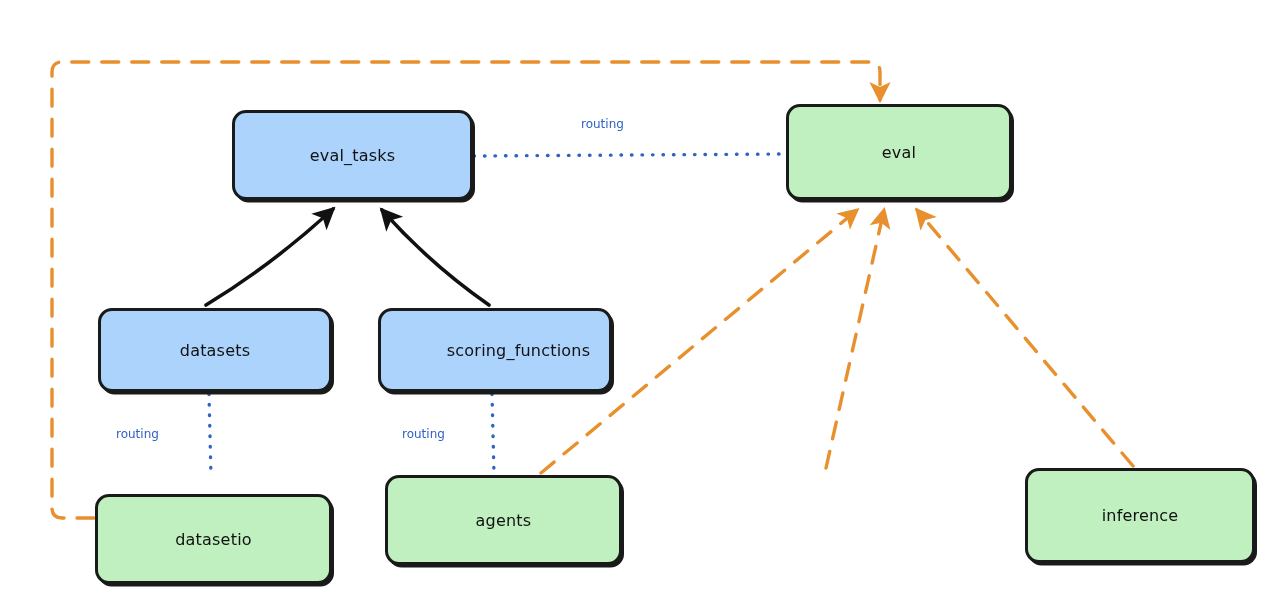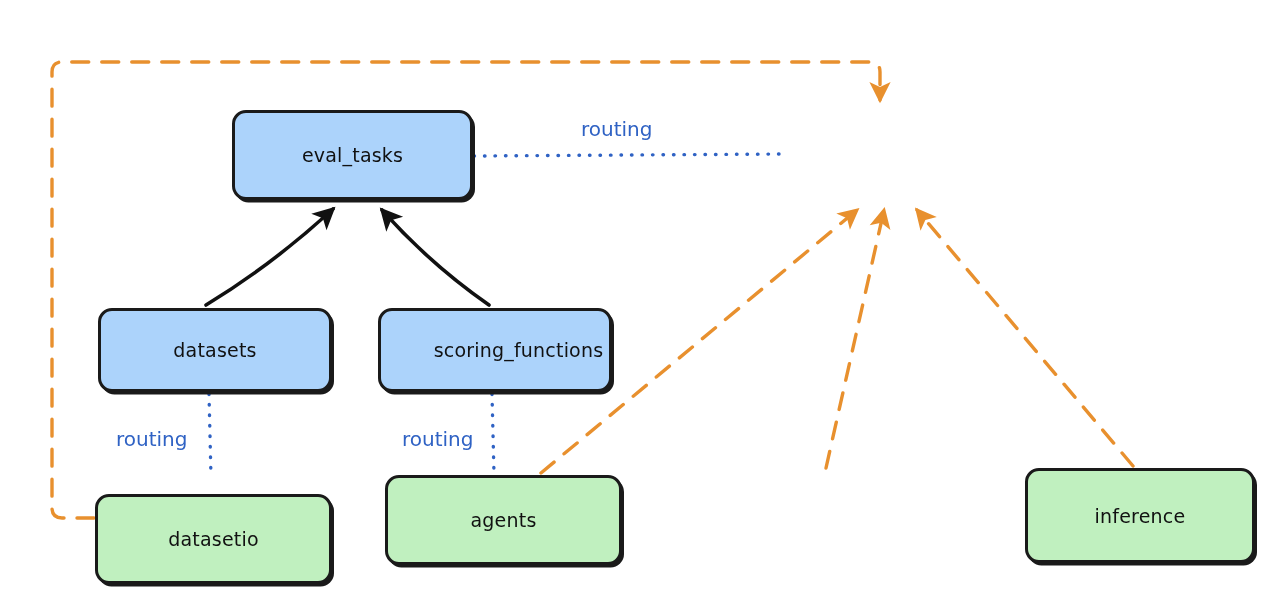--- a/index.html
+++ b/index.html
@@ -27,35 +27,35 @@
   }
   .node {
     position: absolute;
     box-sizing: border-box;
     border: 3px solid #1a1a1a;
     border-radius: 14px;
     display: flex;
     align-items: center;
     justify-content: center;
     font-family: "DejaVu Sans", sans-serif;
-    font-size: 19px;
+    font-size: 16px;
     color: #111111;
     letter-spacing: 0.2px;
     box-shadow: 2.5px 3px 0 -0.5px #1a1a1a;
   }
   .node.blue  { background: #ACD3FB; }
   .node.green { background: #C0F0BF; }
   .node-label {
     pointer-events: none;
     white-space: nowrap;
   }
   .edge-label {
     position: absolute;
     font-family: "DejaVu Sans", sans-serif;
-    font-size: 20px;
+    font-size: 12px;
     color: #2F62C4;
     white-space: nowrap;
     background: #ffffff;
     padding: 0 3px;
   }
 </style>
 </head>
 <body>
 
 <div id="canvas">
@@ -87,20 +87,23 @@
 
     <path d="M 826 468 L 884 210" fill="none" stroke="#E8902E" stroke-width="3.4" stroke-linecap="round" stroke-dasharray="17 13" marker-end="url(#arrow-orange)"></path>
 
     <path d="M 1133 466 L 917 210" fill="none" stroke="#E8902E" stroke-width="3.4" stroke-linecap="round" stroke-dasharray="17 13" marker-end="url(#arrow-orange)"></path>
   </svg>
 
   <div class="node blue" style="left:232px; top:110px; width:241px; height:90px;">
     <span class="node-label">eval_tasks</span>
   </div>
 
+  <div class="node green" style="left:786px; top:104px; width:226px; height:96px;">
+    <span class="node-label">eval</span>
+  </div>
 
   <div class="node blue" style="left:98px; top:308px; width:234px; height:84px;">
     <span class="node-label">datasets</span>
   </div>
 
   <div class="node blue" style="left:378px; top:308px; width:234px; height:84px;padding-left:47px;">
     <span class="node-label">scoring_functions</span>
   </div>
 
   <div class="node green" style="left:95px; top:478px; width:237px; height:90px;margin-top:16px;">

